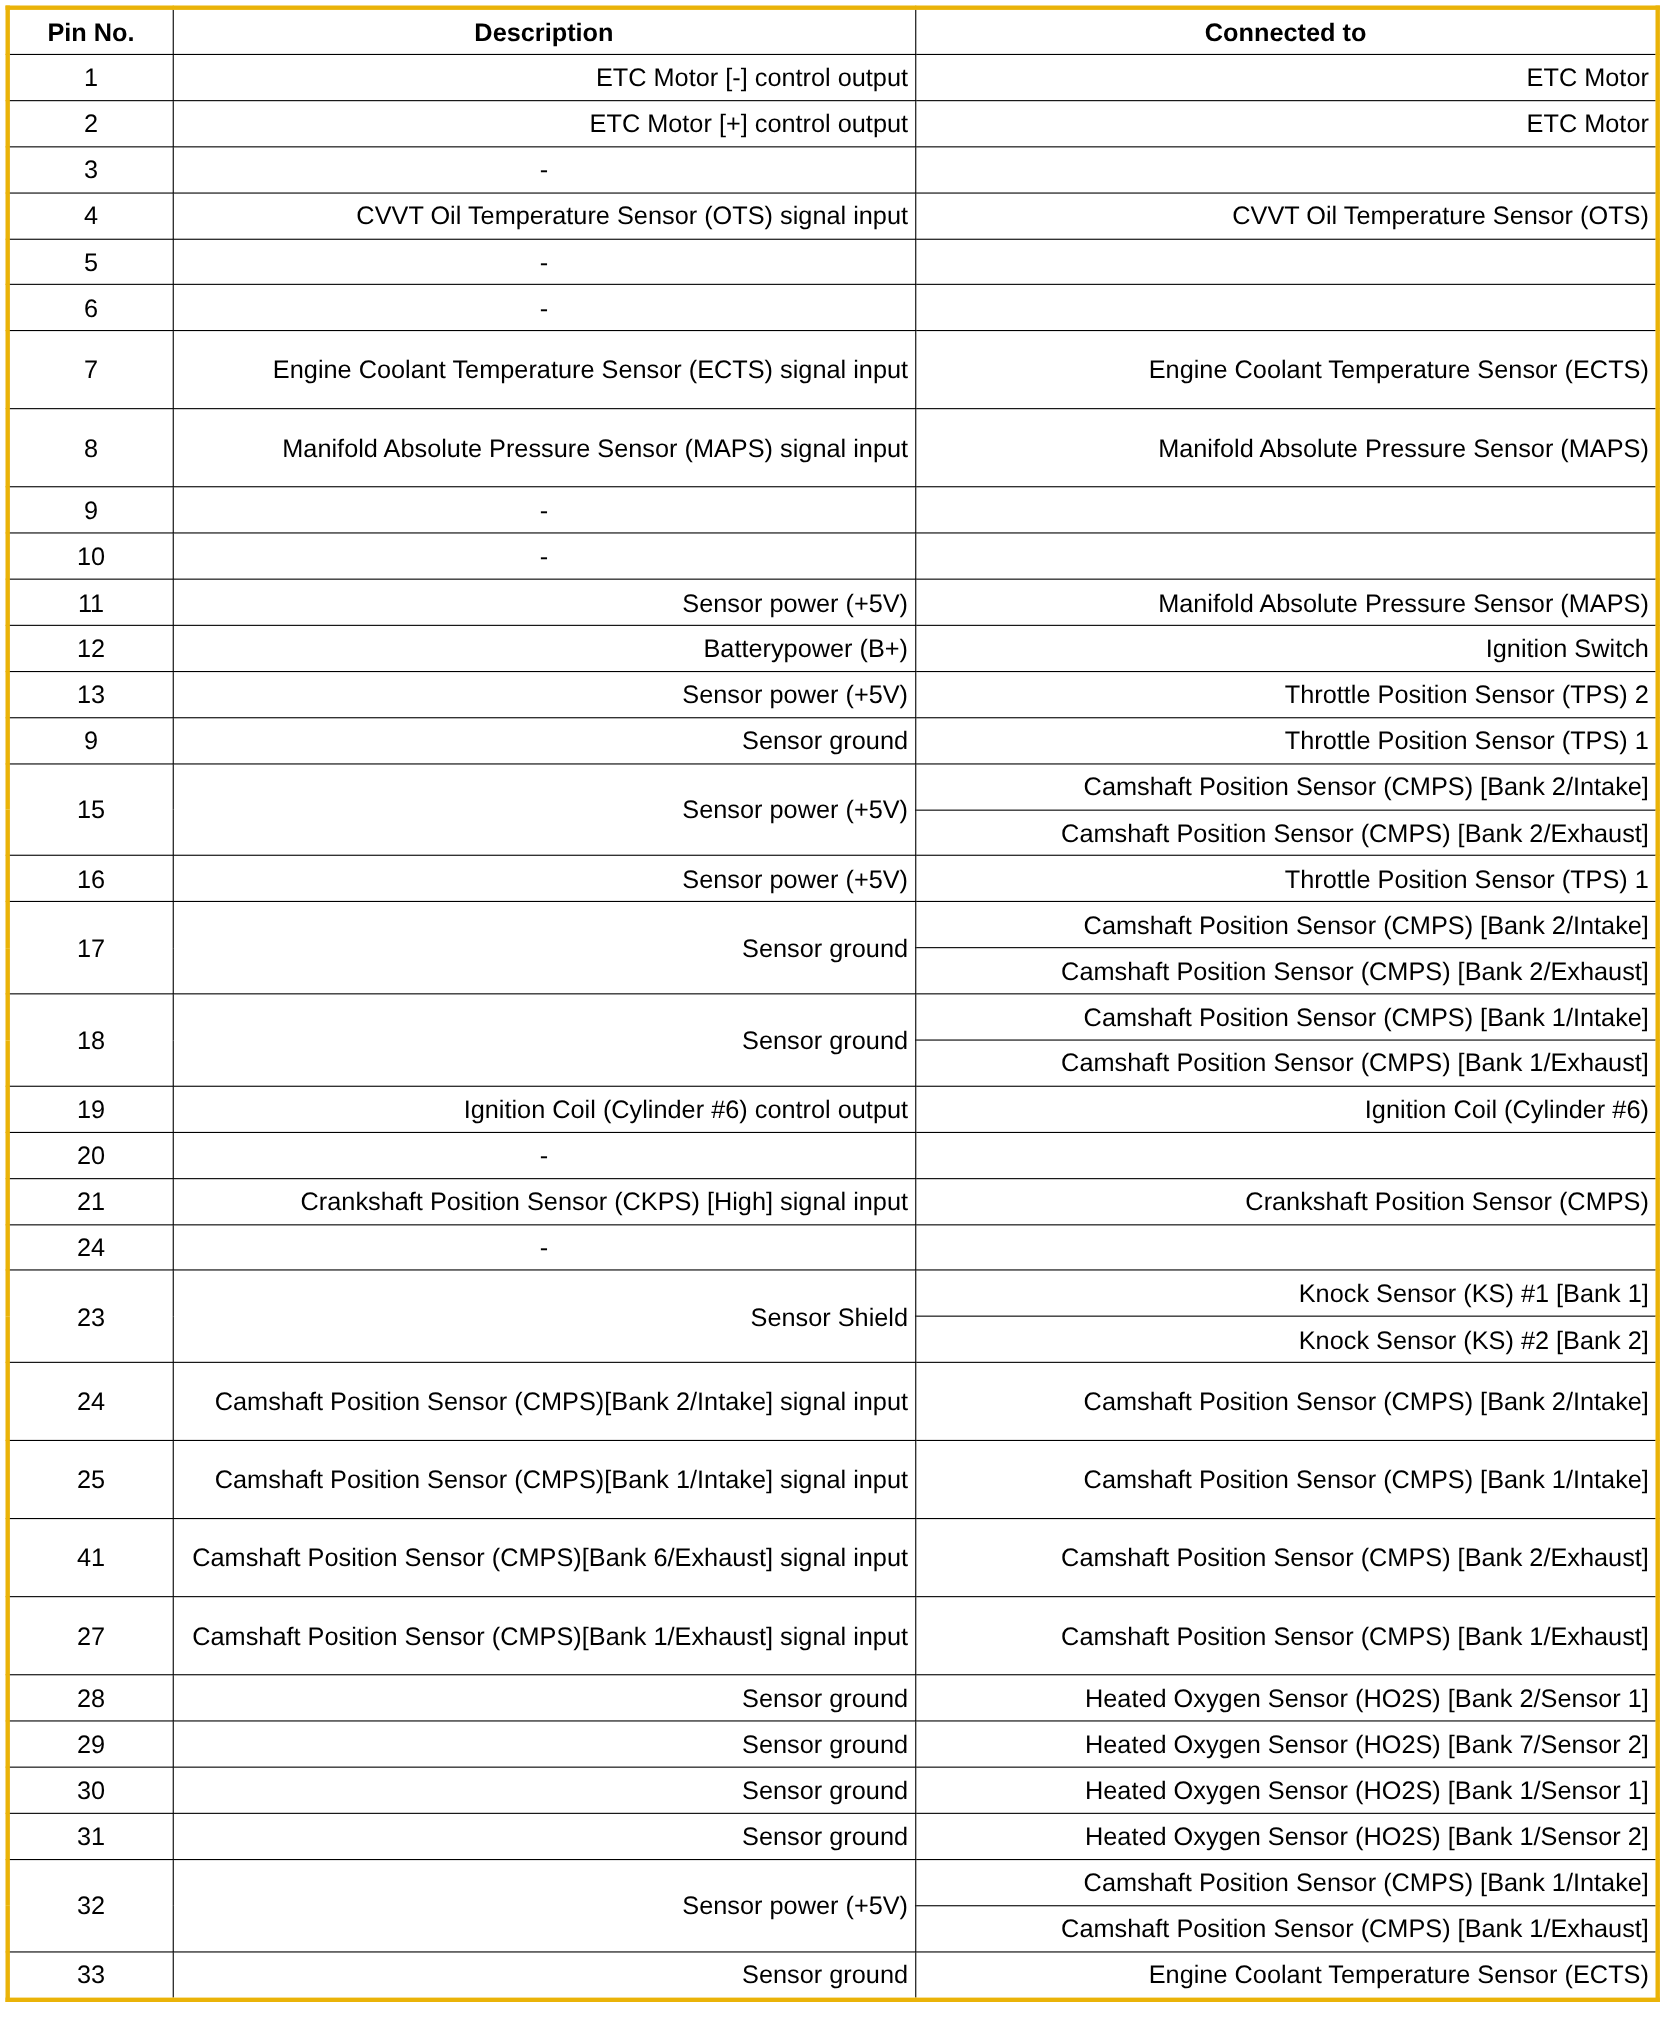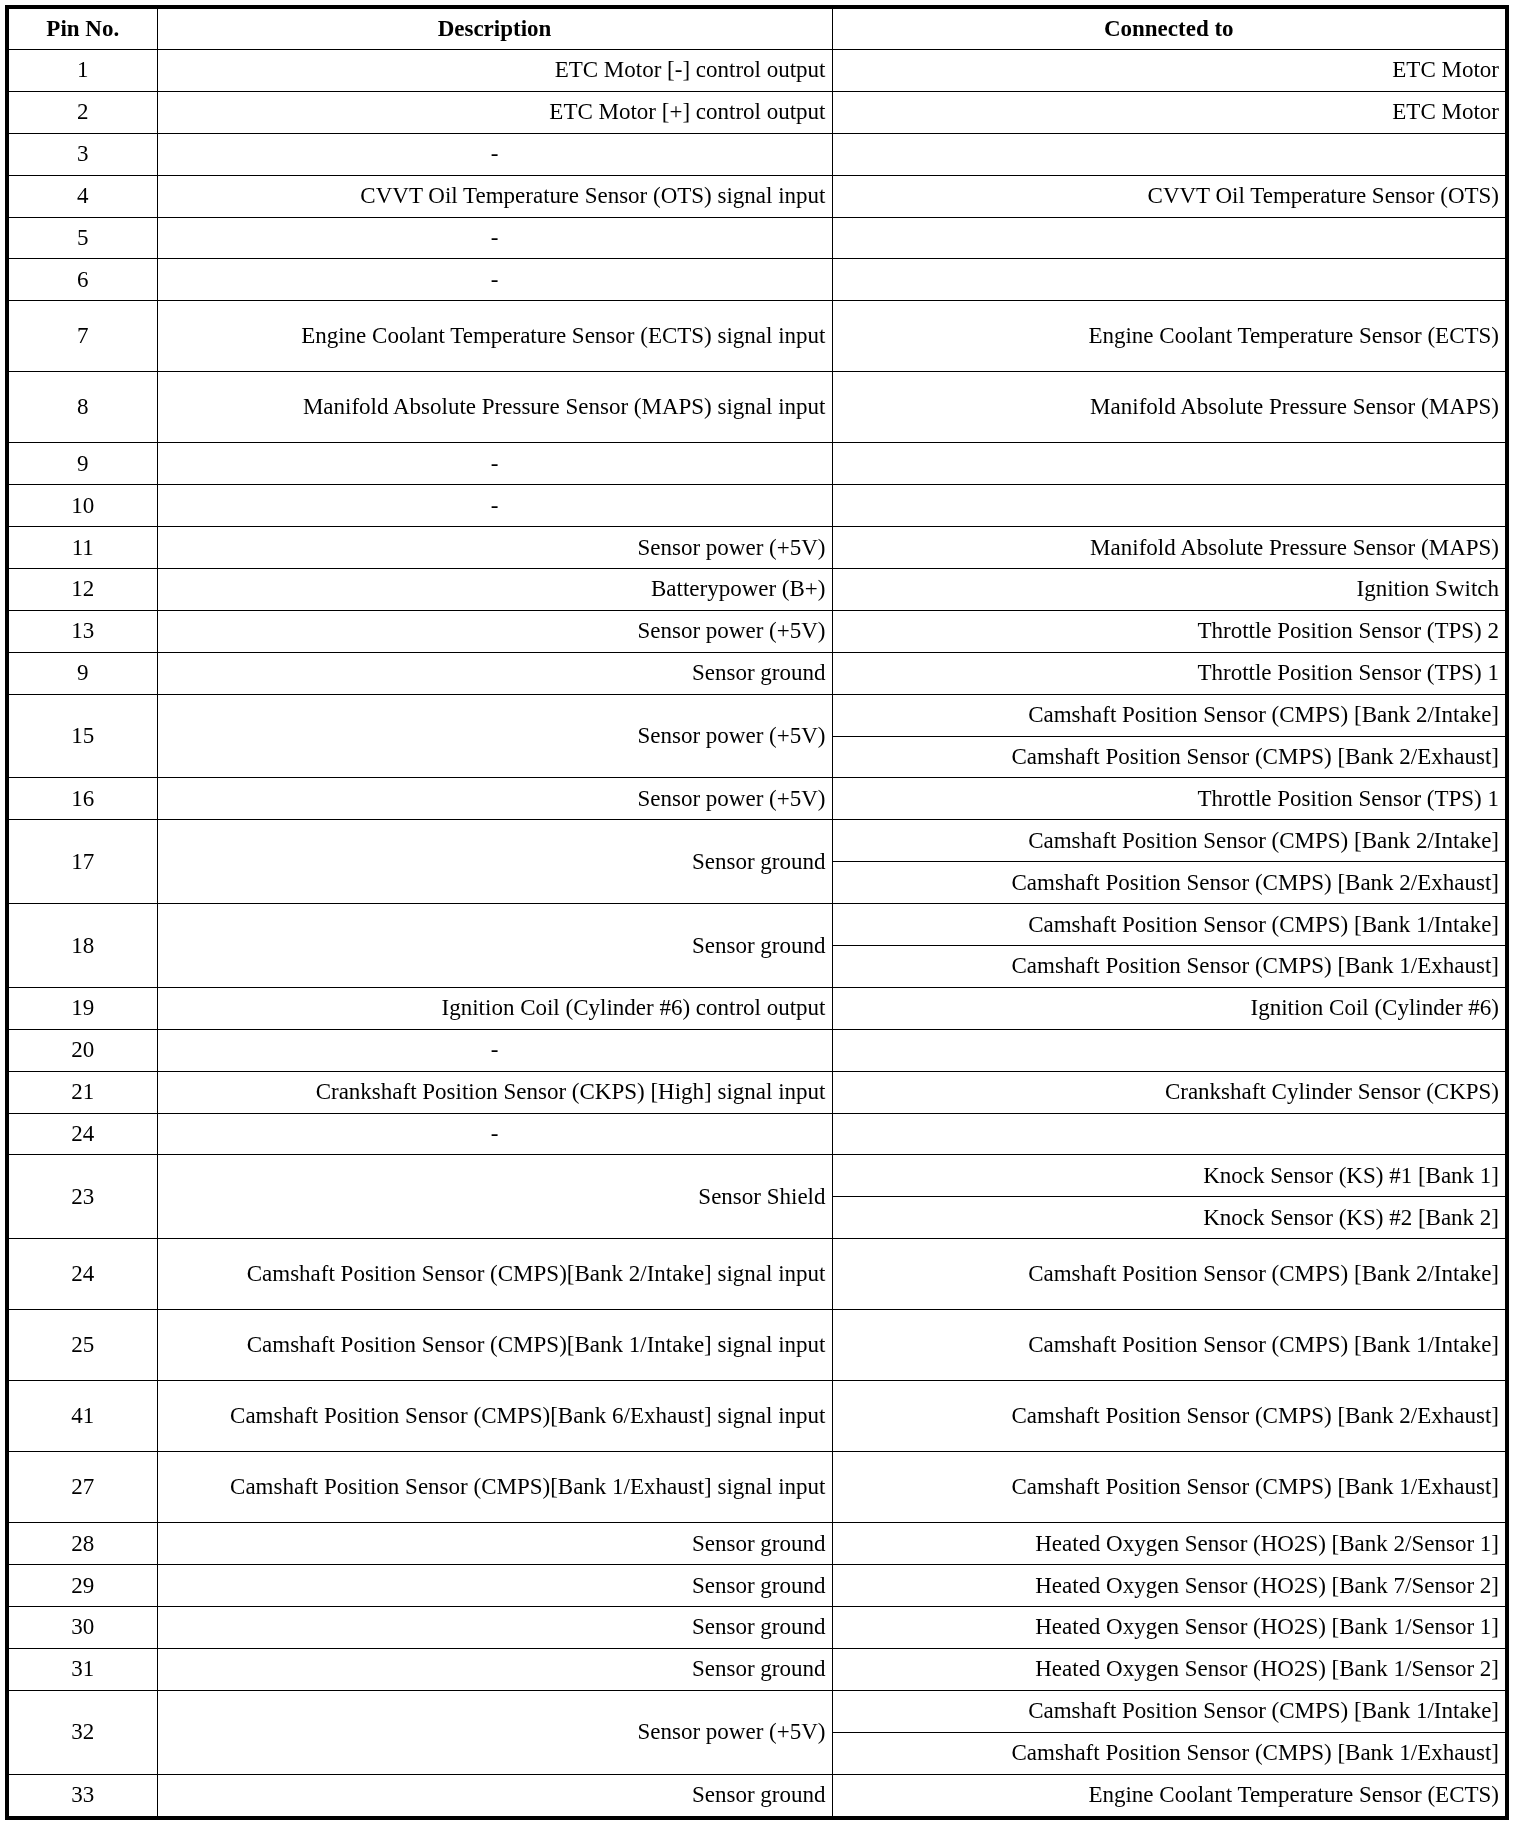--- a/index.html
+++ b/index.html
@@ -2,22 +2,22 @@
 <html><head>
 <meta charset="utf-8">
 <style>
   html, body { margin: 0; padding: 0; background: #ffffff; }
   body { width: 1520px; height: 1846px; position: relative; overflow: hidden; }
   .wrap { position: absolute; left: 5px; top: 5px; width: 1504px; }
   table.pins {
     border-collapse: collapse;
     width: 1504px;
     table-layout: fixed;
-    border: 4px solid #000000;
-    font-family: Liberation Serif, serif;
+    border: 4px solid #eab308;
+    font-family: Liberation Sans, sans-serif;
     font-size: 23px;
     color: #000;
   }
   table.pins col.c-pin { width: 150px; }
   table.pins col.c-desc { width: 675px; }
   table.pins col.c-conn { width: auto; }
   table.pins th, table.pins td {
     border: 1.5px solid #000;
     padding: 0 6px;
     vertical-align: middle;
@@ -159,21 +159,21 @@
           <td class="conn">Ignition Coil (Cylinder #6)</td>
         </tr>
         <tr>
           <td class="pin">20</td>
           <td class="desc dash">-</td>
           <td class="conn"></td>
         </tr>
         <tr>
           <td class="pin">21</td>
           <td class="desc">Crankshaft Position Sensor (CKPS) [High] signal input</td>
-          <td class="conn">Crankshaft Cylinder Sensor (CKPS)</td>
+          <td class="conn">Crankshaft Position Sensor (CMPS)</td>
         </tr>
         <tr>
           <td class="pin">24</td>
           <td class="desc dash">-</td>
           <td class="conn"></td>
         </tr>
         <tr>
           <td class="pin" rowspan="2">23</td>
           <td class="desc" rowspan="2">Sensor Shield</td>
           <td class="conn">Knock Sensor (KS) #1 [Bank 1]</td>

